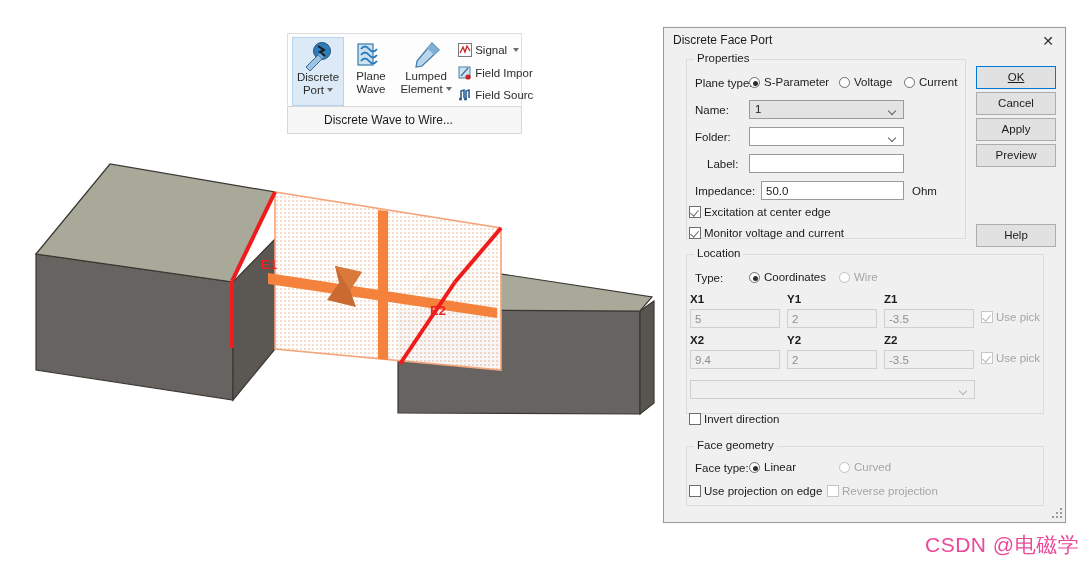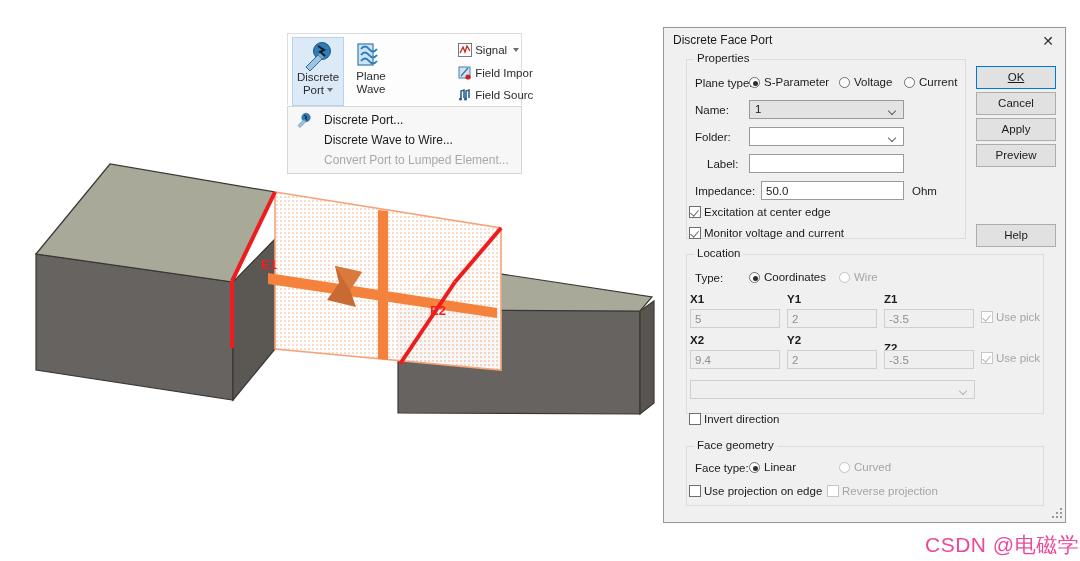--- a/index.html
+++ b/index.html
@@ -222,20 +222,28 @@
         <svg class="rb-icon" width="32" height="30" viewBox="0 0 32 30">
           <rect x="3" y="4" width="15" height="21" fill="#cde3f4" stroke="#3d7aa8" stroke-width="1.2"></rect>
           <path d="M6 9 q4 -5 8 0 q4 5 8 0" stroke="#2e7dba" stroke-width="2" fill="none"></path>
           <path d="M6 15 q4 -5 8 0 q4 5 8 0" stroke="#2e7dba" stroke-width="2" fill="none"></path>
           <path d="M6 21 q4 -5 8 0 q4 5 8 0" stroke="#2e7dba" stroke-width="2" fill="none"></path>
         </svg>
         <span class="rlabel">Plane</span>
         <span class="rlabel">Wave</span>
       </div>
 
+      <div class="rbtn" style="left:110px; top:3px; width:56px; height:64px; padding-top:3px;">
+        <svg class="rb-icon" width="32" height="30" viewBox="0 0 32 30">
+          <path d="M22 3 L29 10 L12 26 L6 27 L7 21 Z" fill="#b9d6ec" stroke="#3d7aa8" stroke-width="1.2"></path>
+          <path d="M22 3 L29 10 L24 15 L17 8 Z" fill="#7fb0d6"></path>
+        </svg>
+        <span class="rlabel">Lumped</span>
+        <span class="rlabel"><span>Element</span><span class="caretsm"></span></span>
+      </div>
 
       <div class="rrow" style="left:170px; top:9px;">
         <svg width="14" height="14" viewBox="0 0 14 14" style="vertical-align:middle">
           <rect x="0.5" y="0.5" width="13" height="13" fill="#fff" stroke="#7a7a7a"></rect>
           <path d="M2 10 L5 4 L7 9 L9 3 L12 8" stroke="#cc2222" stroke-width="1.3" fill="none"></path>
         </svg>
         <span class="rtxt">Signal</span>
         <span class="caretsm"></span>
       </div>
 
@@ -256,32 +264,21 @@
           <circle cx="7.5" cy="11" r="1.6" fill="#2a5f8f"></circle>
         </svg>
         <span class="rtxt">Field Sourc</span>
       </div>
 
     </div>
   </div>
 
   <div class="menu">
     <div class="menu-item">
-      <svg class="mi-icon" width="16" height="16" viewBox="0 0 32 30">
-        <circle cx="20" cy="10" r="8.5" fill="#2e7dba" stroke="#1d5880" stroke-width="1"></circle>
-        <path d="M16 5 L22 9 L18 11 L23 15" stroke="#1b1b1b" stroke-width="2" fill="none"></path>
-        <path d="M4 26 L16 14 L20 18 L8 30 Z" fill="#9ec4e4" stroke="#39698f" stroke-width="1"></path>
-      </svg>
-      <span>Discrete Port...</span>
-    </div>
-    <div class="menu-item">
       <span>Discrete Wave to Wire...</span>
-    </div>
-    <div class="menu-item disabled">
-      <span>Convert Port to Lumped Element...</span>
     </div>
   </div>
 
   <div id="dialog">
 
     <div class="titlebar">
       <span class="title-text">Discrete Face Port</span>
       <div class="close-btn">✕</div>
     </div>
 
@@ -344,21 +341,21 @@
 
     <div class="txtfield disabled" style="left:26px; top:281px; width:90px;">5</div>
     <div class="txtfield disabled" style="left:123px; top:281px; width:90px;">2</div>
     <div class="txtfield disabled" style="left:220px; top:281px; width:90px;">-3.5</div>
     <div class="chk dim on" style="left:317px; top:283px;">
       <span class="cbox"></span><span>Use pick</span>
     </div>
 
     <span class="lbl bold" style="left:26px; top:306px;">X2</span>
     <span class="lbl bold" style="left:123px; top:306px;">Y2</span>
-    <span class="lbl bold" style="left:220px; top:306px;margin-top:8px;">Z2</span>
+    <span class="lbl bold" style="left:220px; top:306px;">Z2</span>
 
     <div class="txtfield disabled" style="left:26px; top:322px; width:90px;">9.4</div>
     <div class="txtfield disabled" style="left:123px; top:322px; width:90px;">2</div>
     <div class="txtfield disabled" style="left:220px; top:322px; width:90px;">-3.5</div>
     <div class="chk dim on" style="left:317px; top:324px;">
       <span class="cbox"></span><span>Use pick</span>
     </div>
 
     <div class="combo disabled" style="left:26px; top:352px; width:285px;">
       <span class="ctext"></span>

